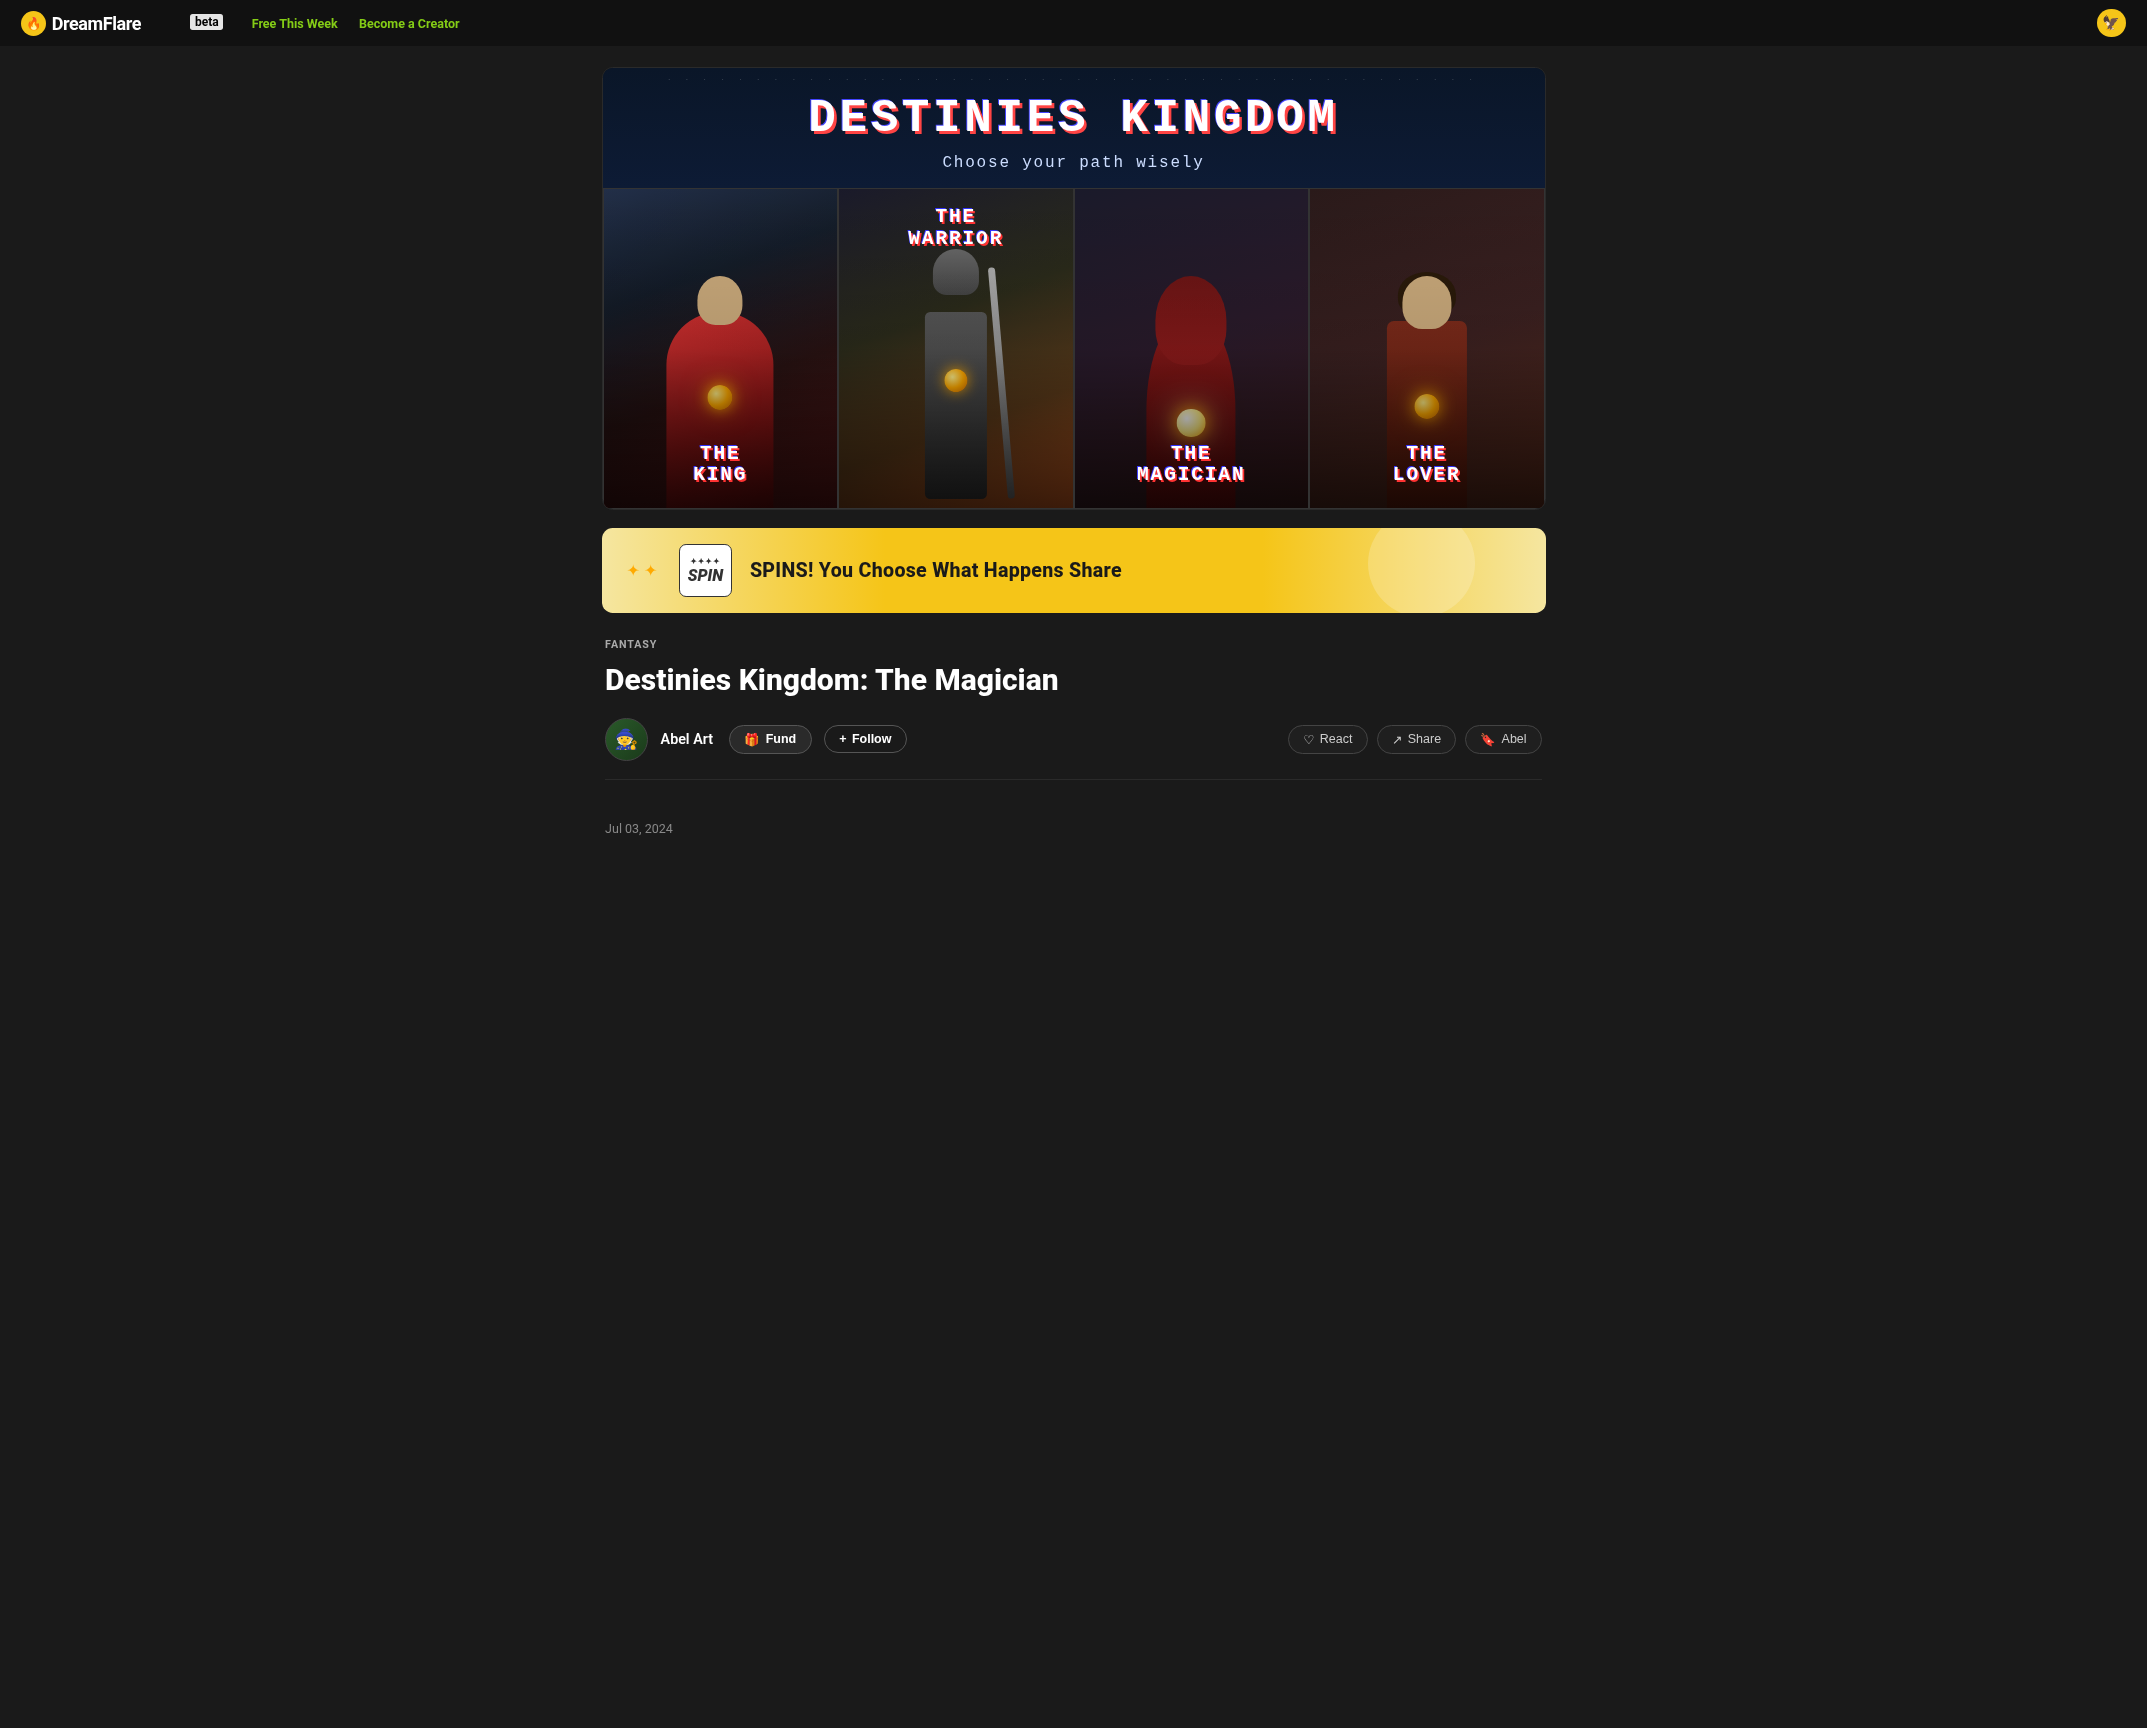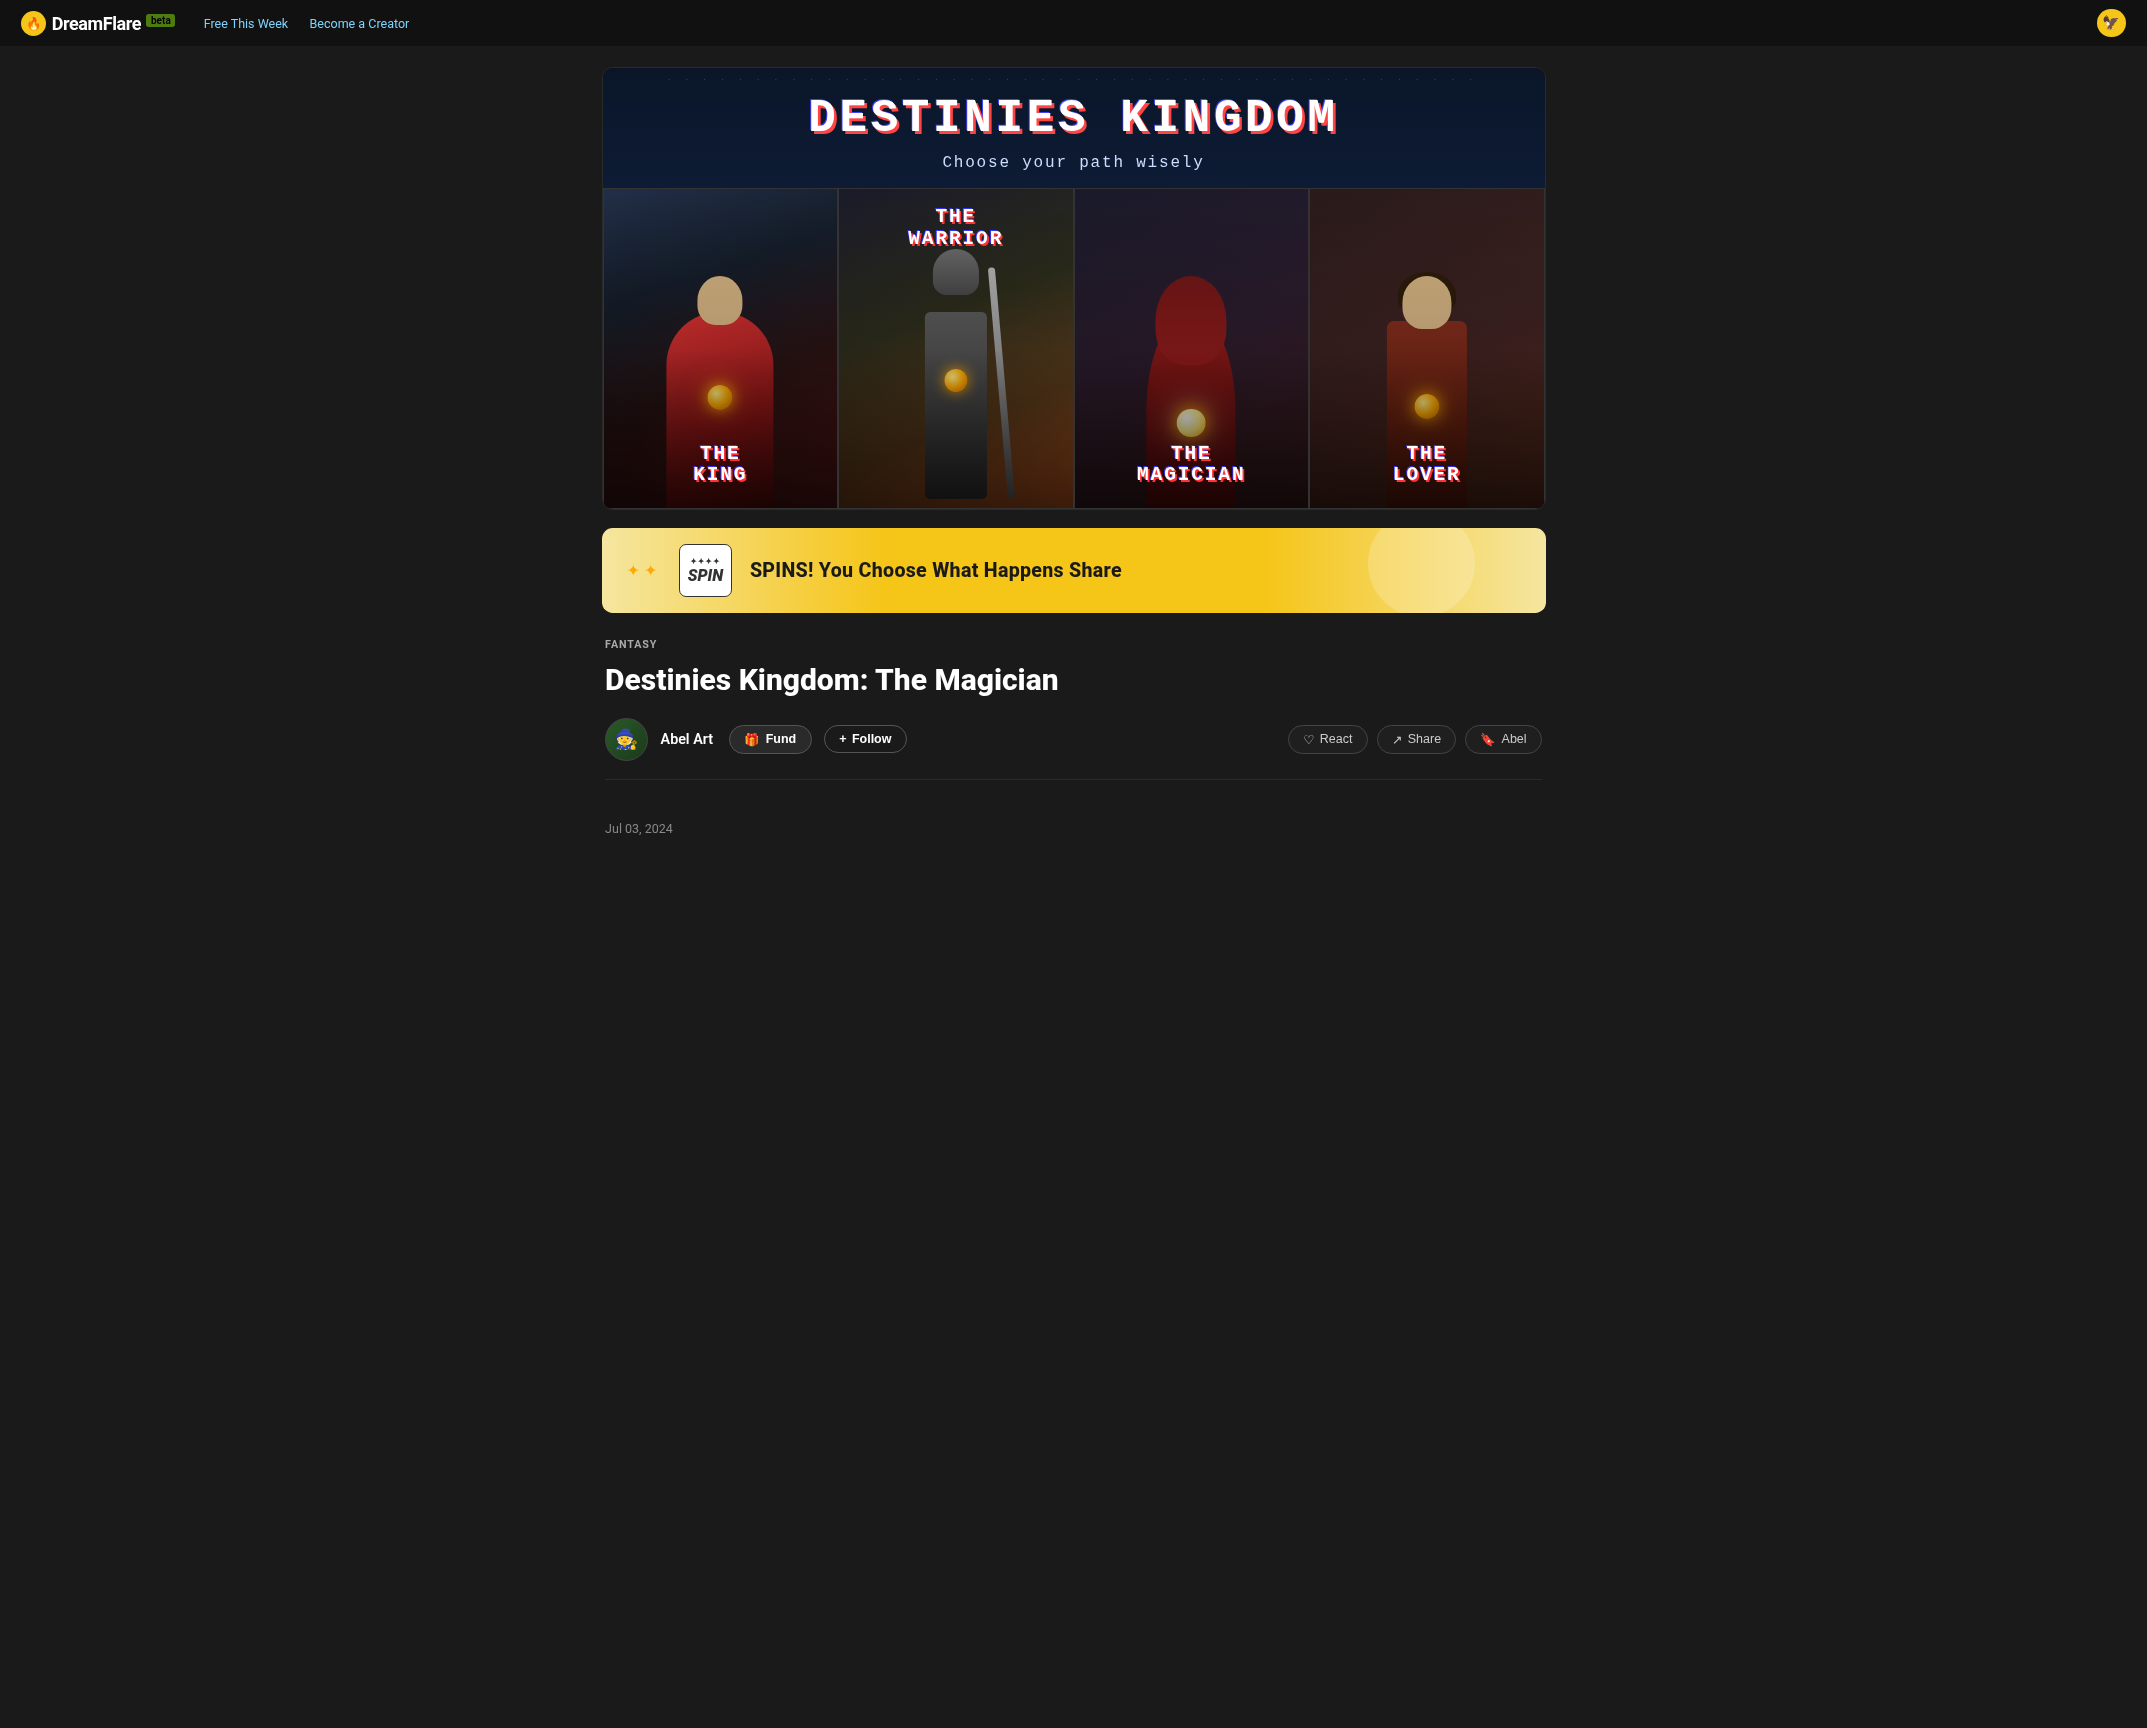--- a/index.html
+++ b/index.html
@@ -27,51 +27,52 @@
       align-items: center;
       gap: 5.3px;
     }
     .brand-name {
       font-size: 18px;
       font-weight: 700;
       color: #ffffff;
       letter-spacing: -0.4px;
     }
     .brand-beta {
-      background: #4d7c0f;
+      background: #e5e5e5;
       color: #000;
-      font-size: 10px;
+      font-size: 12px;
       font-weight: 700;
       padding: 0.9px 4.5px;
       border-radius: 2.7px;
       align-self: flex-start;
       margin-top: 3.6px;
+      margin-left: 44px;
     }
     .brand-icon {
       width: 25px;
       height: 25px;
       background: #f5c518;
       border-radius: 50%;
       display: flex;
       align-items: center;
       justify-content: center;
       font-size: 12.5px;
       color: #1a1a1a;
       font-weight: 900;
     }
     .nav-links {
       display: flex;
       gap: 21.4px;
       align-items: center;
     }
     .nav-link {
-      color: #7dd3fc;
+      color: #84cc16;
       text-decoration: none;
       font-size: 12.5px;
-      font-weight: 400;
+      font-weight: 700;
       cursor: pointer;
     }
     .navbar-right {
       margin-left: auto;
     }
     .nav-avatar {
       width: 28.5px;
       height: 28.5px;
       background: #f5c518;
       border-radius: 50%;

